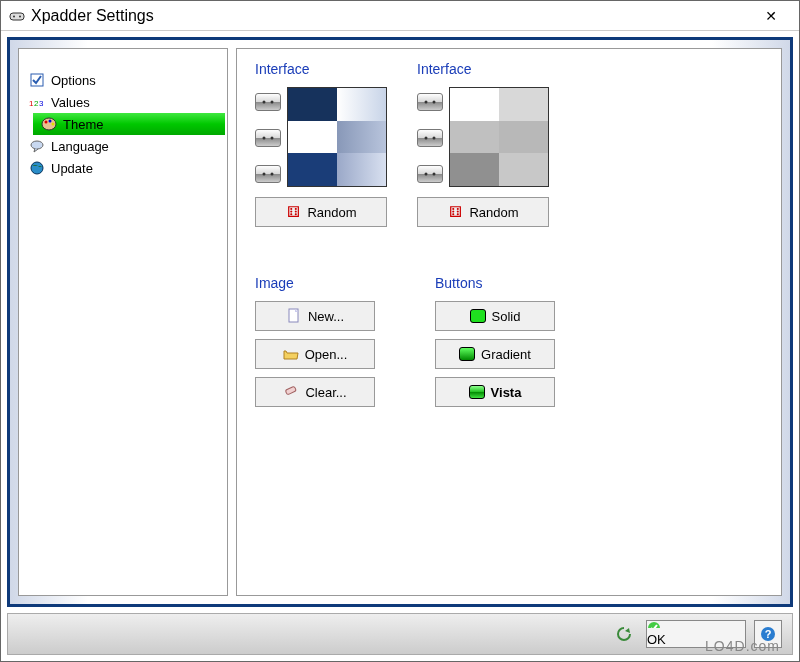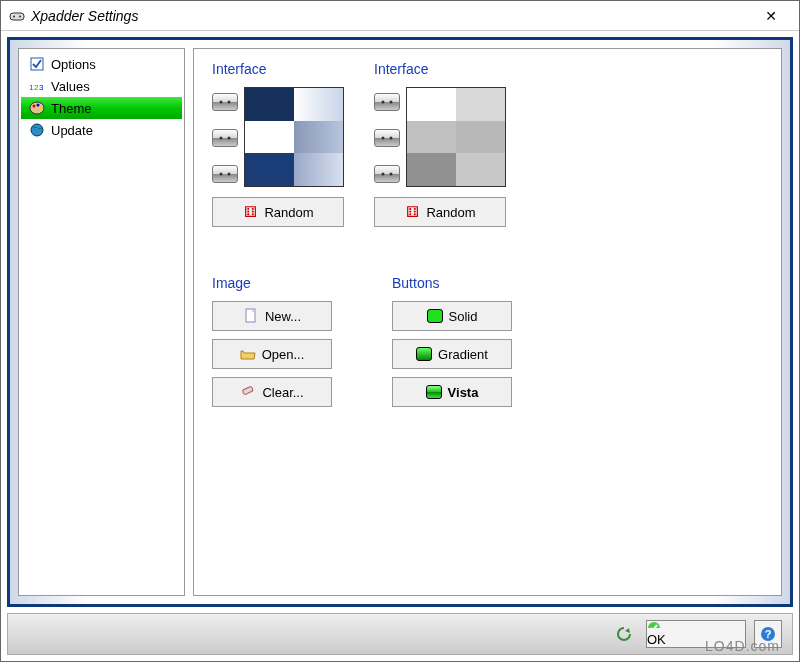--- a/index.html
+++ b/index.html
@@ -6,44 +6,45 @@
     body { font-family: Tahoma, sans-serif; font-size: 12px; background: #fff; }
     .window {
       width: 800px; height: 662px; border: 1px solid #666;
       display: flex; flex-direction: column; background: #fff;
     }
     .titlebar {
       height: 30px; display: flex; align-items: center;
       padding: 0 8px; border-bottom: 1px solid #ccc; background: #fff;
     }
     .titlebar-icon { width: 16px; height: 16px; margin-right: 6px; }
-    .titlebar-text { flex: 1; font-size: 14px; font-style: italic; }
+    .titlebar-text { flex: 1; font-size: 16px; }
     .close-btn {
       width: 40px; height: 28px; display: flex; align-items: center;
       justify-content: center; font-size: 14px; cursor: pointer;
     }
     .content-area {
       flex: 1; padding: 6px; display: flex; flex-direction: column;
       overflow: hidden;
     }
     .main-panel {
       flex: 1; display: flex; gap: 8px; border: 3px solid #0e3a7a;
       background: linear-gradient(to right, #d0d8e8 0%, #fff 10%, #fff 90%, #d0d8e8 100%);
       padding: 8px;
     }
     .sidebar {
-      width: 167px; background: #fff; border: 1px solid #999;
-      padding: 4px 2px;
+      width: 210px; background: #fff; border: 1px solid #999;
+      padding: 20px 2px;
     }
     .sidebar-item {
       display: flex; align-items: center; padding: 3px 8px;
       cursor: pointer; font-size: 13px;
     }
     .sidebar-item.selected {
       background: linear-gradient(to bottom, #3fe83f 0%, #00c800 50%, #00a800 100%);
+      margin-left: 12px;
     }
     .sidebar-icon {
       width: 16px; height: 16px; margin-right: 6px;
       display: inline-flex; align-items: center; justify-content: center;
     }
     .right-panel {
       flex: 1; background: #fff; border: 1px solid #999;
       padding: 12px 18px;
     }
     .row1 { display: flex; gap: 30px; margin-bottom: 40px; }
@@ -151,20 +152,29 @@
                   <ellipse cx="8" cy="7" rx="7" ry="6" fill="#e8c090" stroke="#333"></ellipse>
                   <circle cx="5" cy="5" r="1.5" fill="#d00"></circle>
                   <circle cx="9" cy="4" r="1.5" fill="#00d"></circle>
                   <circle cx="12" cy="7" r="1.5" fill="#dd0"></circle>
                 </svg>
               </span>
           <span>Theme</span>
         </div>
         <div class="sidebar-item">
           <span class="sidebar-icon">
+                <svg width="16" height="14">
+                  <ellipse cx="8" cy="6" rx="6" ry="4" fill="#c8d8f0" stroke="#666"></ellipse>
+                  <path d="M6 9 L5 13 L9 10" fill="#c8d8f0" stroke="#666"></path>
+                </svg>
+              </span>
+          <span>Language</span>
+        </div>
+        <div class="sidebar-item">
+          <span class="sidebar-icon">
                 <svg width="14" height="14">
                   <circle cx="7" cy="7" r="6" fill="#2a8dc8" stroke="#05305a"></circle>
                   <path d="M2 5 Q5 3 8 5 Q10 7 12 5" fill="#1a6a3a"></path>
                 </svg>
               </span>
           <span>Update</span>
         </div>
       </div>
 
       <div class="right-panel">

